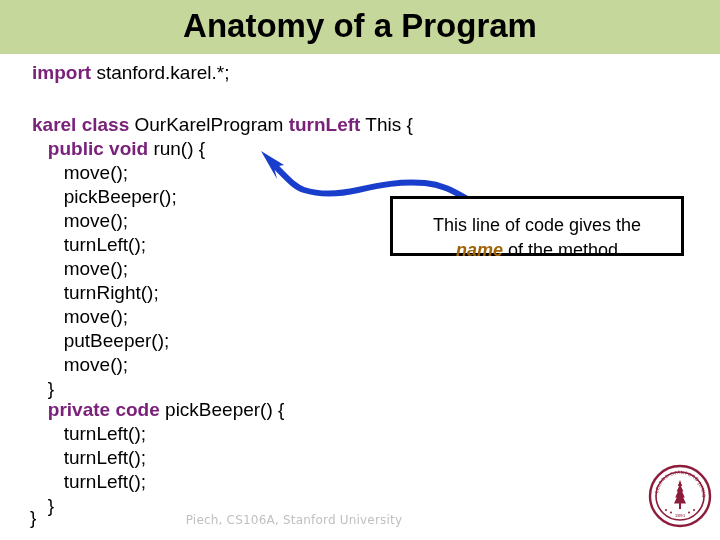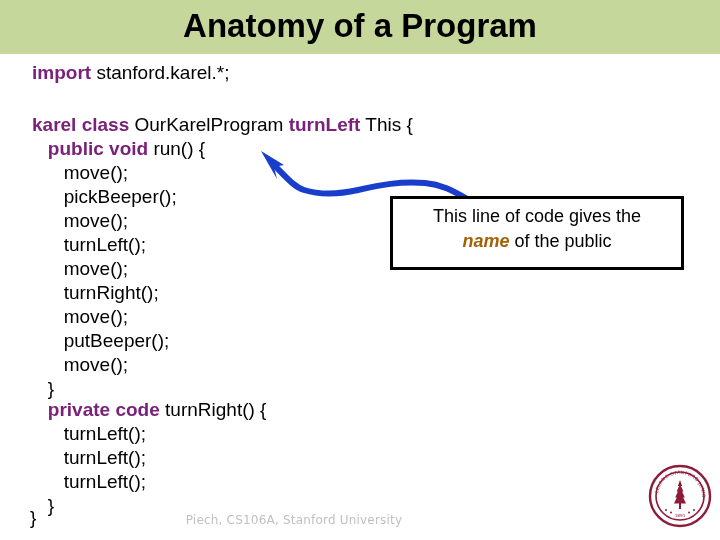--- a/index.html
+++ b/index.html
@@ -75,30 +75,30 @@
     left: 30px;
     top: 506px;
   }
 
   
   #callout-box {
     position: absolute;
     left: 390px;
     top: 196px;
     width: 294px;
-    height: 74px;
+    height: 60px;
     border: 3px solid #000000;
     background: #ffffff;
     box-sizing: border-box;
     text-align: center;
     font-family: "Liberation Sans", sans-serif;
     font-size: 18px;
     line-height: 25px;
     color: #000000;
-    padding-top: 5px;
+    padding-top: 14px;
     box-sizing: border-box;
   }
   #callout-box .blue-em {
     color: #a16207;
     font-weight: bold;
     font-style: italic;
   }
 
   
   #arrow-svg {
@@ -148,36 +148,36 @@
 <span>      pickBeeper();</span>
 <span>      move();</span>
 <span>      turnLeft();</span>
 <span>      move();</span>
 <span>      turnRight();</span>
 <span>      move();</span>
 <span>      putBeeper();</span>
 <span>      move();</span>
 <span>   }</span></div>
 
-  <div class="code" id="code-block-2"><span><span>   </span><span class="kw">private code</span><span> turnRight() {</span></span>
+  <div class="code" id="code-block-2"><span><span>   </span><span class="kw">private code</span><span> pickBeeper() {</span></span>
 <span>      turnLeft();</span>
 <span>      turnLeft();</span>
 <span>      turnLeft();</span>
 <span>   }</span></div>
 
   <div class="code" id="brace-outer">}</div>
 
   <svg id="arrow-svg" viewBox="0 0 230 70">
     <path d="M 230 60 C 215 55, 200 40, 175 38 C 150 36, 130 40, 108 45 C 90 49, 70 50, 54 45 C 44 42, 36 32, 22 18" fill="none" stroke="#1a3ecc" stroke-width="6" stroke-linecap="round"></path>
     <path d="M 11 6 L 34 20 L 24 22 L 27 34 Z" fill="#1a3ecc"></path>
   </svg>
 
   <div id="callout-box">
     <div>This line of code gives the</div>
-    <div><span class="blue-em">name</span><span> of the public</span></div>
+    <div><span class="blue-em">name</span><span> of the method</span></div>
   </div>
 
   <div id="footer-credit">Piech, CS106A, Stanford University</div>
 
   <svg id="seal" viewBox="0 0 64 64">
     <circle cx="32" cy="32" r="30" fill="none" stroke="#8c1c3a" stroke-width="2.4"></circle>
     <circle cx="32" cy="32" r="24" fill="none" stroke="#8c1c3a" stroke-width="1.6"></circle>
     <g fill="#8c1c3a">
       <path d="M32 16 L34.2 22 L32.9 22 L35.4 27.6 L34.1 27.6 L36.8 33.6 L35.2 33.6 L38 39.6 L33 39.6 L33 45 L31 45 L31 39.6 L26 39.6 L28.8 33.6 L27.2 33.6 L29.9 27.6 L28.6 27.6 L31.1 22 L29.8 22 Z"></path>
     </g>

